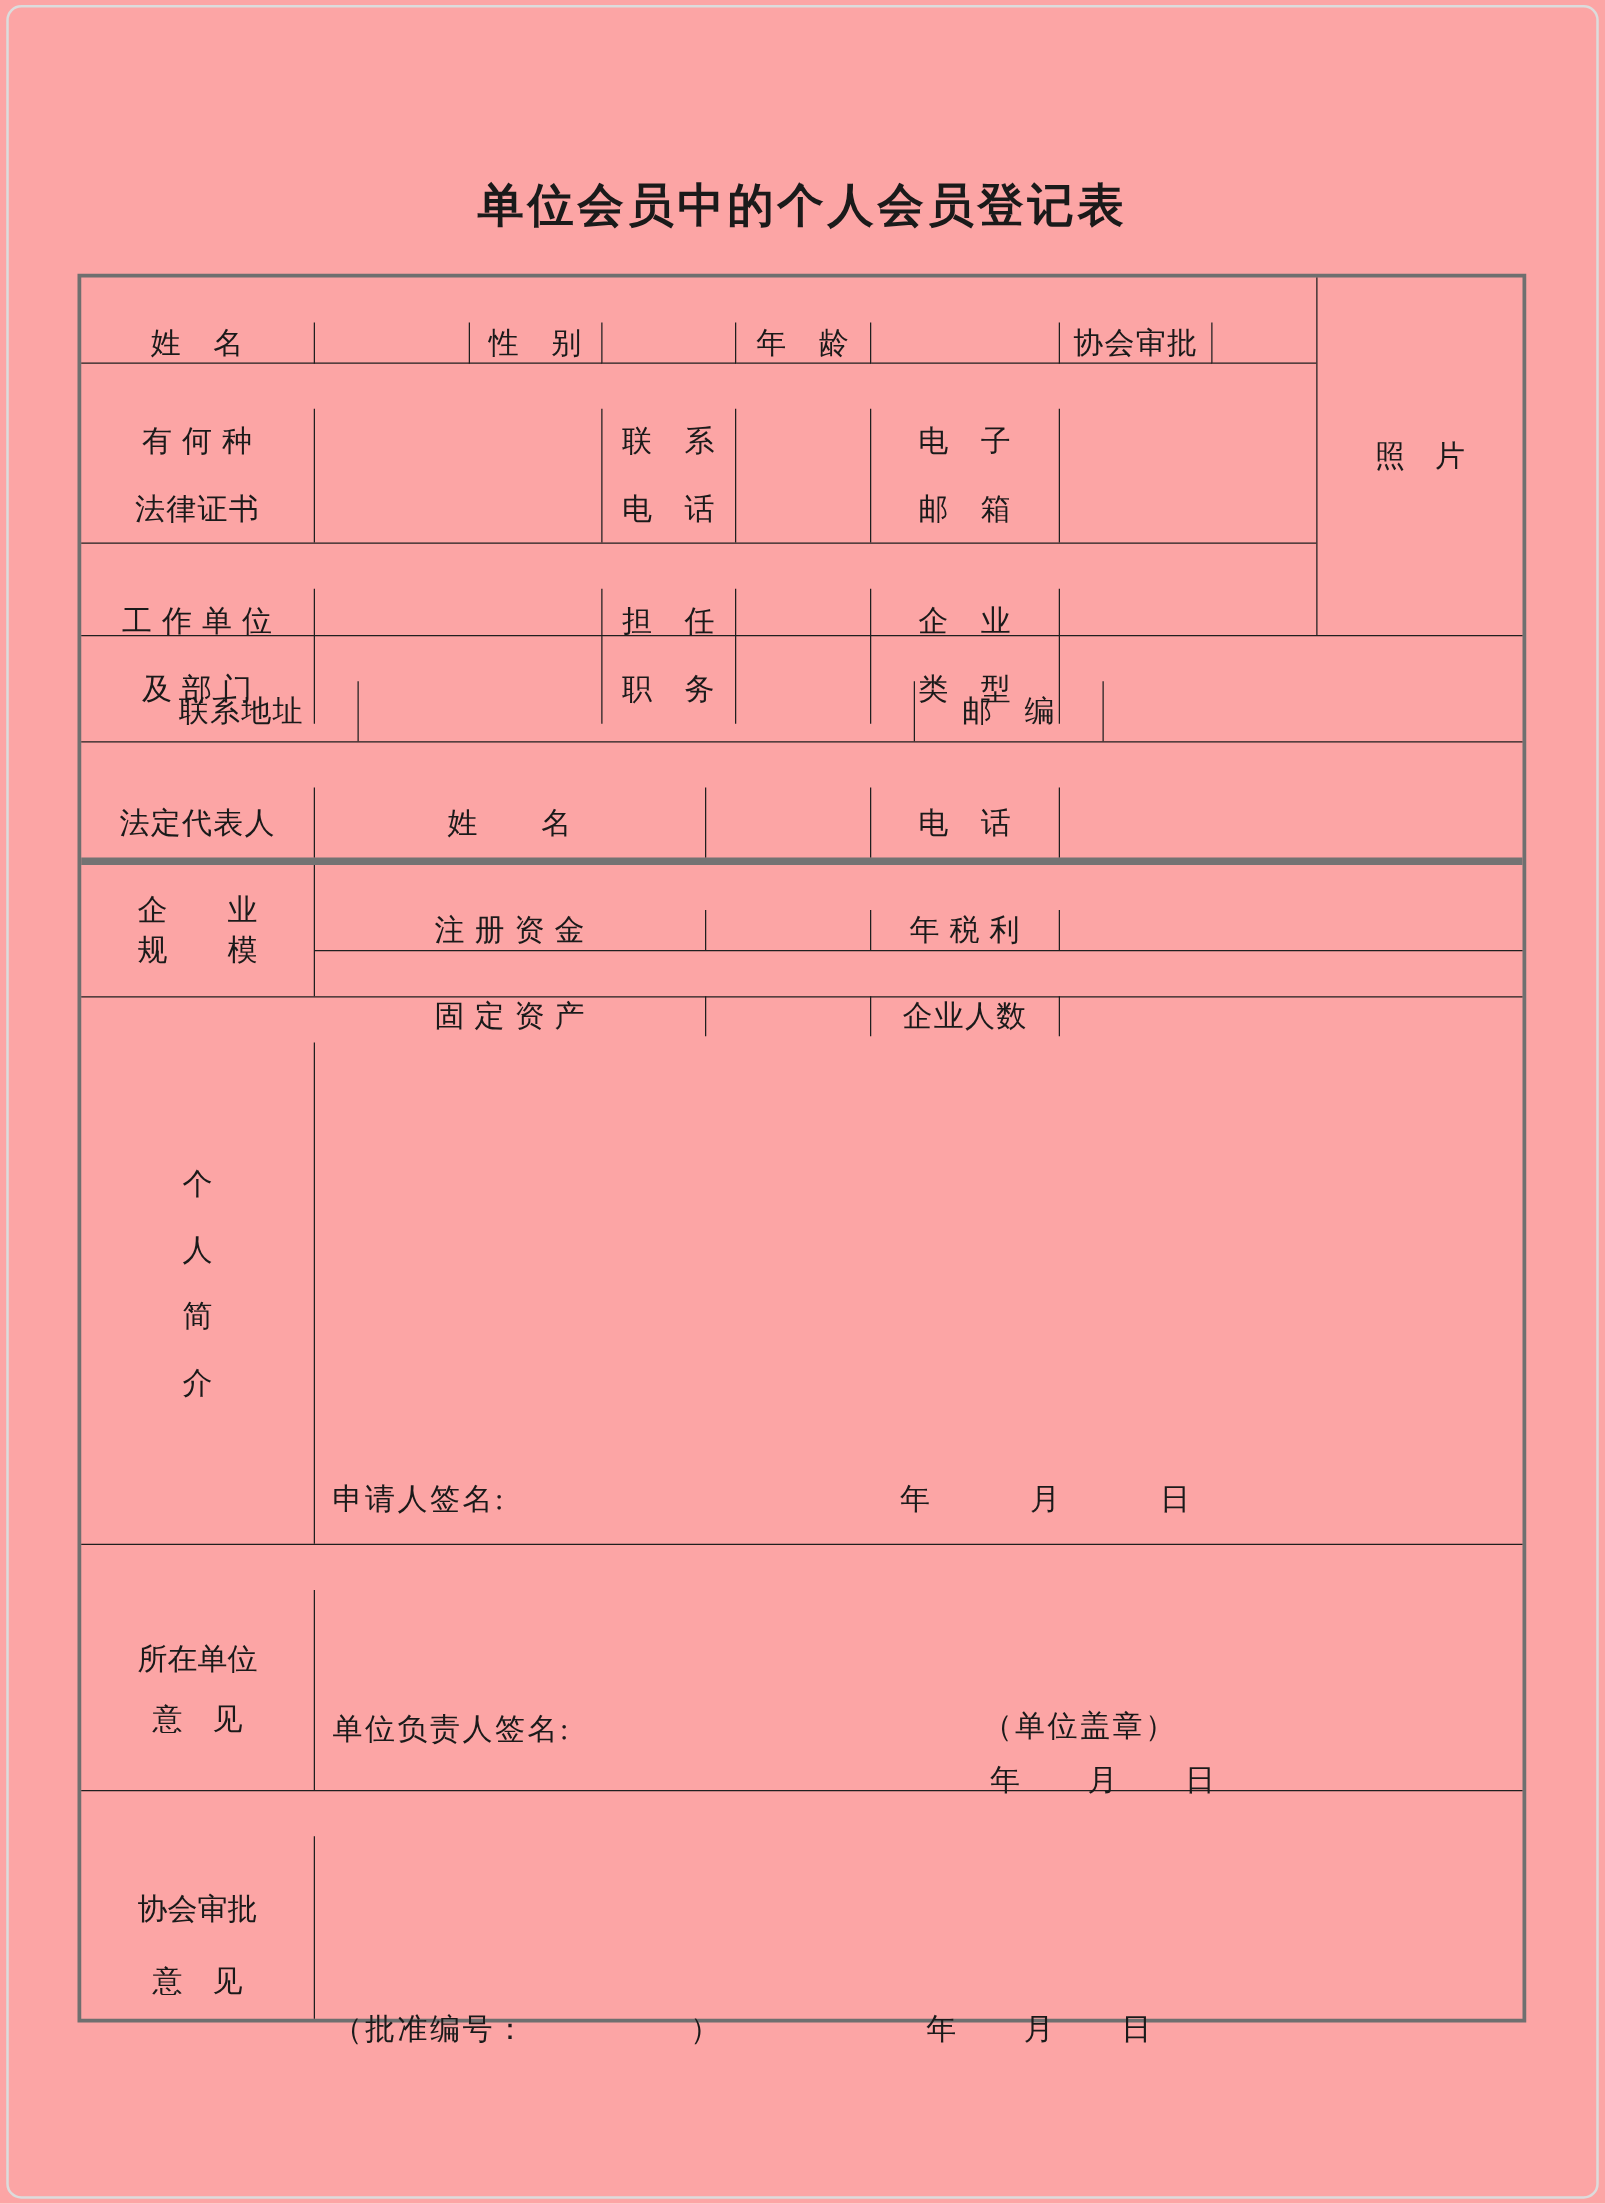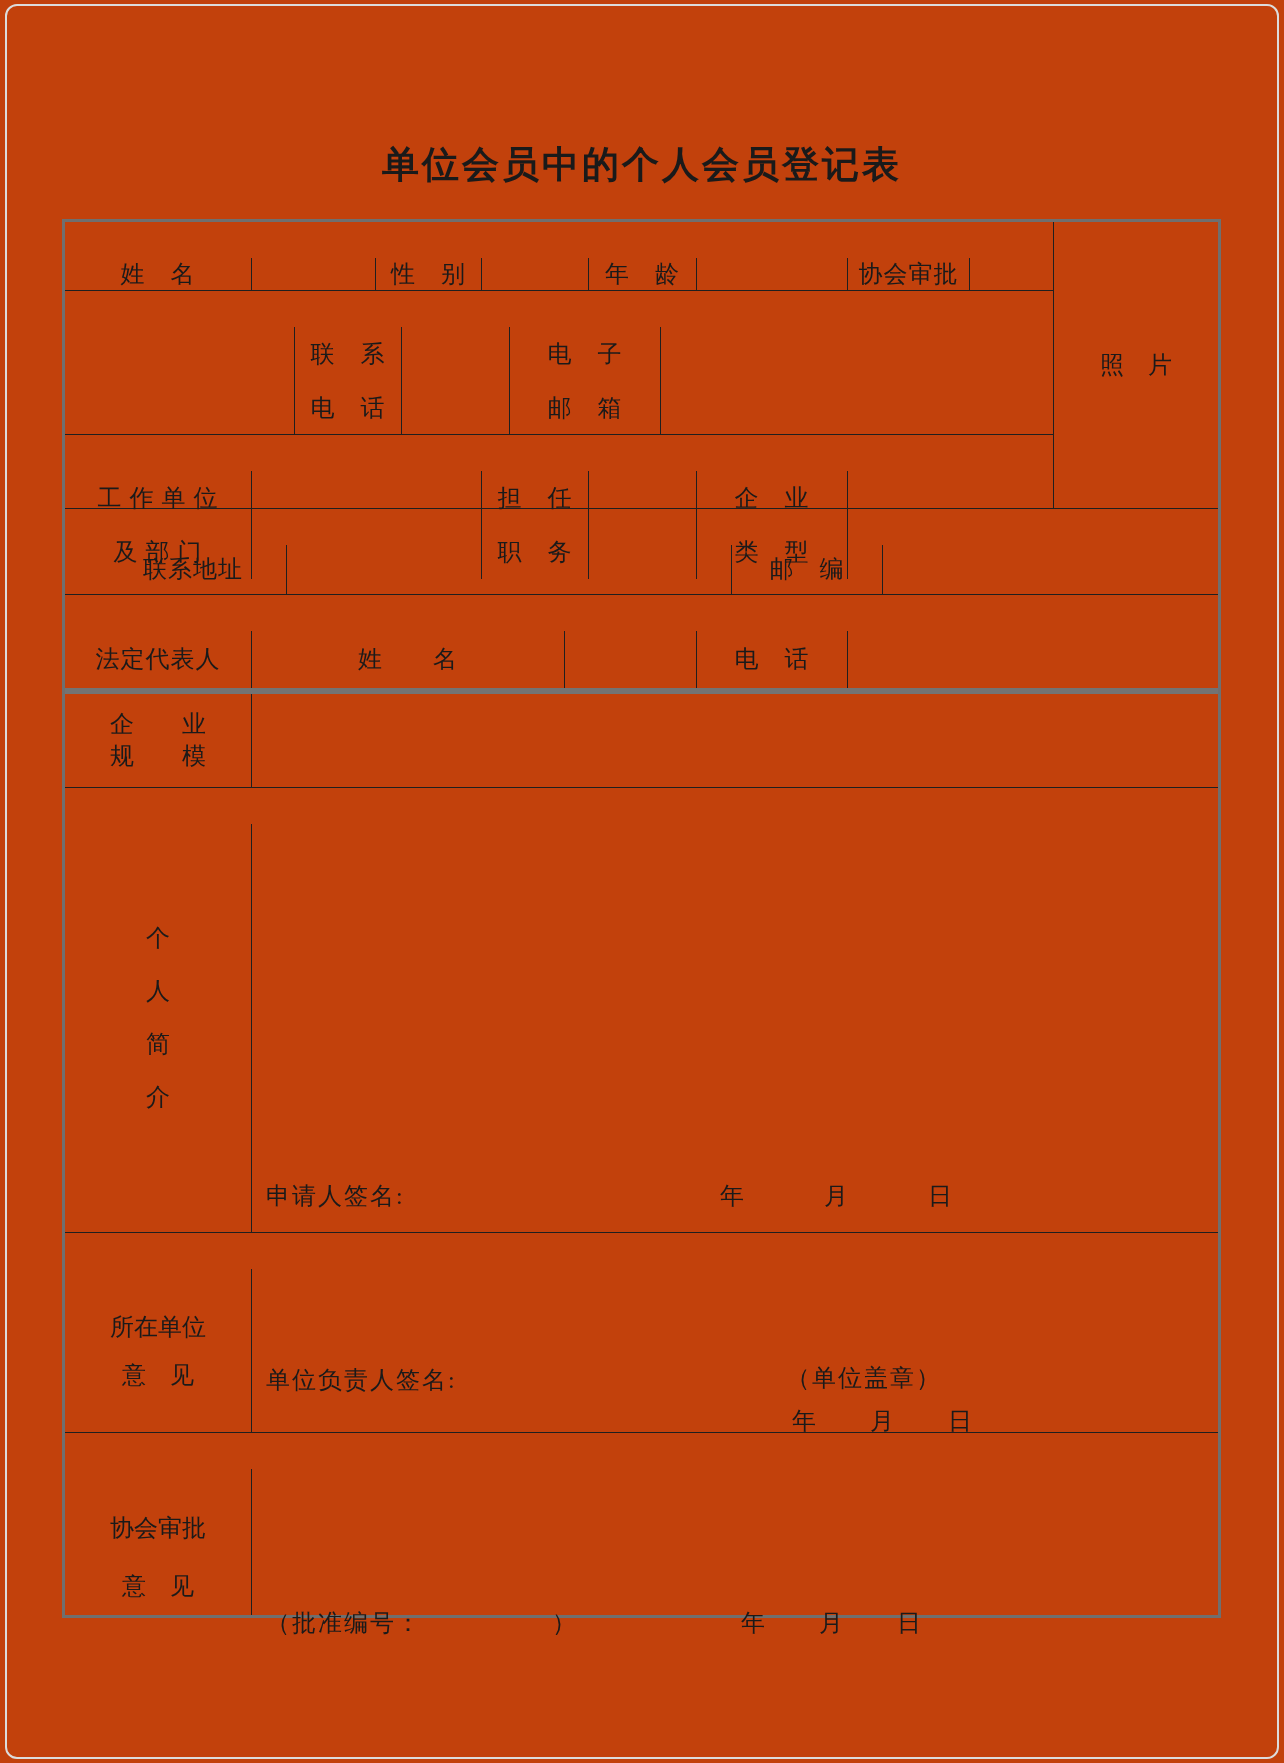--- a/index.html
+++ b/index.html
@@ -1,16 +1,16 @@
 <!DOCTYPE html>
 <html><head>
 <meta charset="utf-8">
 <style>
   html,body{margin:0;padding:0;background:#ffffff;}
-  .page{position:relative;width:1284px;height:1763px;background:#c2410c;overflow:hidden;
+  .page{position:relative;width:1284px;height:1763px;background:#fca5a5;overflow:hidden;
         font-family:"Liberation Serif","DejaVu Serif",serif;color:#1a1a1a;}
   .page-frame{position:absolute;left:5px;top:4px;right:5px;bottom:4px;
               border:2px solid #dcdcdc;border-radius:12px;pointer-events:none;}
   .title{position:absolute;left:0;top:140px;width:100%;text-align:center;
          font-size:37px;font-weight:bold;letter-spacing:3px;}
   
   .tbl{position:absolute;left:62px;top:219px;width:1159px;height:1399px;
        border:3px solid #6f6f6f;box-sizing:border-box;display:flex;flex-direction:column;
        font-size:24px;}
   .row{display:flex;box-sizing:border-box;margin-top:36px;}
@@ -68,20 +68,22 @@
           <div class="c bb w187">姓　名</div>
           <div class="c bb w124"></div>
           <div class="c bb w106">性　别</div>
           <div class="c bb w107"></div>
           <div class="c bb w108">年　龄</div>
           <div class="c bb w151"></div>
           <div class="c bb w122">协会审批</div>
           <div class="c bb"></div>
         </div>
         <div class="row r2 bb">
+          <div class="c w187 pre">有 何 种
+法律证书</div>
           <div class="c w230"></div>
           <div class="c w107 pre">联　系
 电　话</div>
           <div class="c w108"></div>
           <div class="c w151 pre">电　子
 邮　箱</div>
           <div class="c"></div>
         </div>
         <div class="row r3">
           <div class="c w187 pre">工 作 单 位
@@ -109,20 +111,34 @@
       <div class="c w187">法定代表人</div>
       <div class="c w313">姓　　名</div>
       <div class="c w132"></div>
       <div class="c w151">电　话</div>
       <div class="c"></div>
     </div>
 
     <div class="sec-scale">
       <div class="scale-label pre">企　　业
 规　　模</div>
+      <div class="scale-right">
+        <div class="row r6">
+          <div class="c">注 册 资 金</div>
+          <div class="c w132"></div>
+          <div class="c w151">年 税 利</div>
+          <div class="c"></div>
+        </div>
+        <div class="row r7">
+          <div class="c">固 定 资 产</div>
+          <div class="c w132"></div>
+          <div class="c w151">企业人数</div>
+          <div class="c"></div>
+        </div>
+      </div>
     </div>
 
     <div class="row r8">
       <div class="label-cell profile-label pre">个
 人
 简
 介</div>
       <div class="content-cell">
         <span class="abs" style="left:14px;bottom:20px;">申请人签名:</span>
         <span class="abs" style="left:468px;bottom:20px;">年　　　月　　　日</span>

